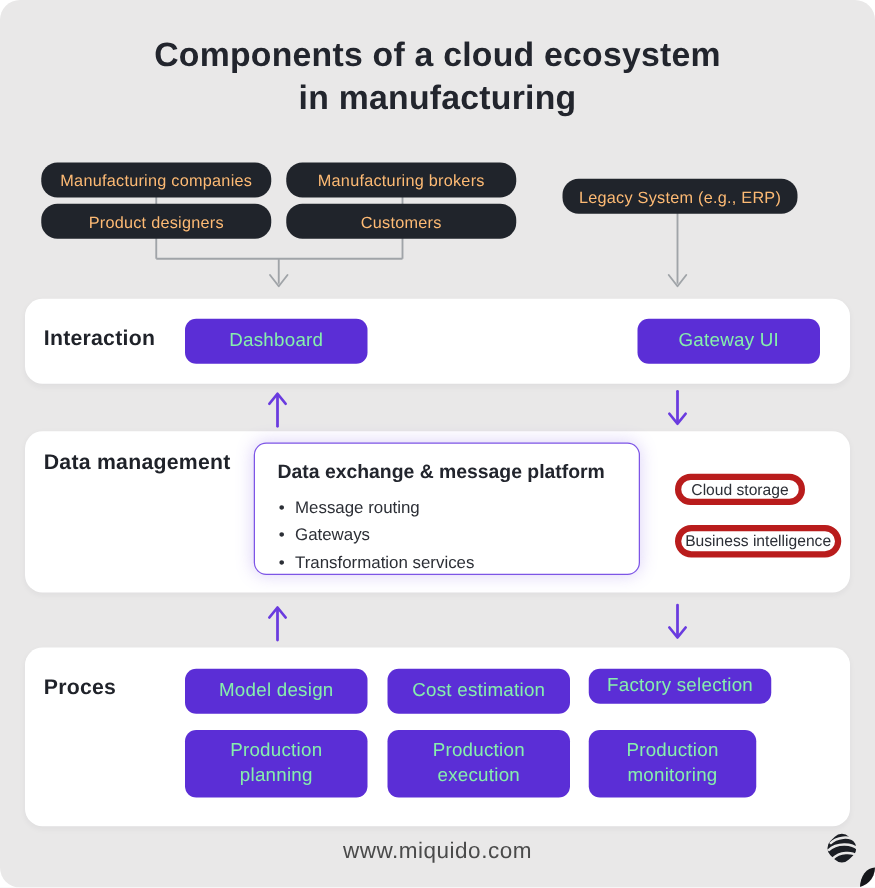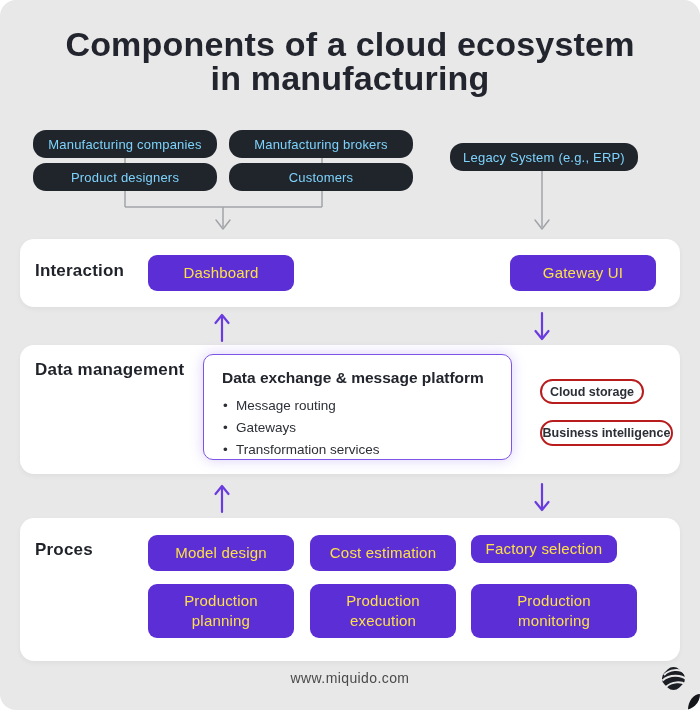--- a/index.html
+++ b/index.html
@@ -6,49 +6,49 @@
   .page {
     position:relative; width:700px; height:710px;
     background:#e9e8e8; border-radius:16px; overflow:hidden;
     font-family:"Liberation Sans","DejaVu Sans",sans-serif;
     color:#22252d;
   }
   .abs { position:absolute; z-index:2; }
 
   .title {
     position:absolute; top:27px; left:0; right:0; z-index:2;
-    text-align:center; font-size:34px; font-weight:700;
+    text-align:center; font-size:27px; font-weight:700;
     color:#22252d; line-height:34px; letter-spacing:0.2px;
   }
 
   svg.connectors { position:absolute; top:0; left:0; z-index:1; }
 
   .dark-pill {
-    background:#20242b; color:#7dd3fc; border-radius:13px;
+    background:#20242b; color:#fdba74; border-radius:13px;
     font-size:13px; letter-spacing:0.2px;
     display:flex; align-items:center; justify-content:center;
     height:28px;
   }
 
   .panel {
     position:absolute; left:20px; width:660px; z-index:2;
     background:#ffffff; border-radius:14px;
     box-shadow:0 2px 5px rgba(40,40,60,0.05);
   }
   .panel-interaction { top:239px; height:68px; }
   .panel-datamgmt   { top:345px; height:129px; }
   .panel-process    { top:518px; height:143px; }
 
   .section-label {
     position:absolute; left:15px;
     font-size:17px; font-weight:700; color:#1f2229; letter-spacing:0.2px;
   }
 
   .pbtn {
-    position:absolute; background:#5b2ed6; color:#fde047;
+    position:absolute; background:#5b2ed6; color:#86efac;
     border-radius:9px; font-size:15px; letter-spacing:0.2px;
     display:flex; align-items:center; justify-content:center;
     text-align:center; line-height:20px;
   }
 
   .platform-box {
     position:absolute; left:183px; top:9px; width:309px; height:106px;
     background:#ffffff; border:1.6px solid #7d55e6; border-radius:10px;
     box-shadow:0 0 14px rgba(125,85,230,0.28);
     box-sizing:border-box;
@@ -57,32 +57,31 @@
     margin:14px 0 0 18px; font-size:15.5px; font-weight:700; color:#22252d;
   }
   .platform-list { margin:8px 0 12px 18px; padding:0; list-style:none; }
   .platform-list li {
     position:relative; padding-left:14px;
     font-size:13.5px; color:#2c2f36; line-height:22px;
   }
   .platform-list li::before { content:"\2022"; position:absolute; left:1px; color:#2c2f36; }
 
   .out-pill {
-    position:absolute; background:#ffffff; border:2px solid #b91c1c;
+    position:absolute; background:#ffffff; border:5px solid #b91c1c;
     border-radius:13px; font-size:12.5px; color:#2c2f36;
     display:flex; align-items:center; justify-content:center;
     box-sizing:border-box;
-    font-weight:bold;
   }
   .out-pill-cloud { left:520px; top:34px; width:104px; height:25px; }
   .out-pill-bi    { left:520px; top:75px; width:133px; height:26px; }
 
   .footer-url {
     position:absolute; left:0; right:0; top:670px; z-index:2;
-    text-align:center; font-size:14px; color:#4a4a4a; letter-spacing:0.4px;
+    text-align:center; font-size:18px; color:#4a4a4a; letter-spacing:0.4px;
   }
   .logo { position:absolute; left:657px; top:660px; z-index:2; }
 
   .corner-accent {
     position:absolute; right:0; bottom:0; width:12px; height:16px;
     background:#15161a; border-top-left-radius:100%; z-index:3;
   }
 </style>
 </head>
 <body>
@@ -150,21 +149,21 @@
     <div class="out-pill out-pill-bi">Business intelligence</div>
   </div>
 
   <div class="panel panel-process">
     <div class="section-label" style="top:22px;">Proces</div>
     <div class="pbtn" style="left:128px;top:17px;width:146px;height:36px;">Model design</div>
     <div class="pbtn" style="left:290px;top:17px;width:146px;height:36px;">Cost estimation</div>
     <div class="pbtn" style="left:451px;top:17px;width:146px;height:28px;">Factory selection</div>
     <div class="pbtn" style="left:128px;top:66px;width:146px;height:54px;padding:0 28px;box-sizing:border-box;">Production planning</div>
     <div class="pbtn" style="left:290px;top:66px;width:146px;height:54px;padding:0 20px;box-sizing:border-box;">Production execution</div>
-    <div class="pbtn" style="left:451px;top:66px;width:166px;height:54px;padding:0 18px;box-sizing:border-box;">Production monitoring</div>
+    <div class="pbtn" style="left:451px;top:66px;width:134px;height:54px;padding:0 18px;box-sizing:border-box;">Production monitoring</div>
   </div>
 
   <div class="footer-url">www.miquido.com</div>
 
   <svg class="logo" width="34" height="38" viewBox="0 0 34 38">
     <rect x="6" y="8" width="21" height="21" rx="8" transform="rotate(45 16.5 18.5)" fill="#1b1e24"></rect>
     <path d="M7,15 C12,9.5 23,8 28,13.5" stroke="#e9e8e8" stroke-width="2" fill="none"></path>
     <path d="M5.5,20.5 C13,13.5 25,15 29.5,19.5" stroke="#e9e8e8" stroke-width="2" fill="none"></path>
     <path d="M9,27 C15,21 25,21.5 28,24.5" stroke="#e9e8e8" stroke-width="2" fill="none"></path>
   </svg>

